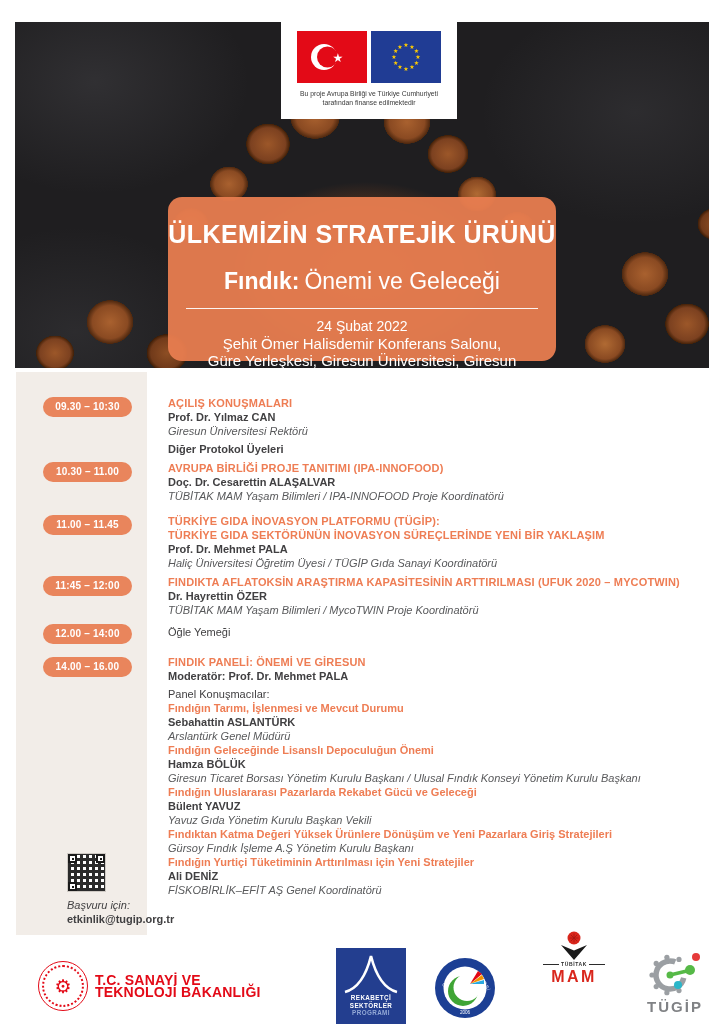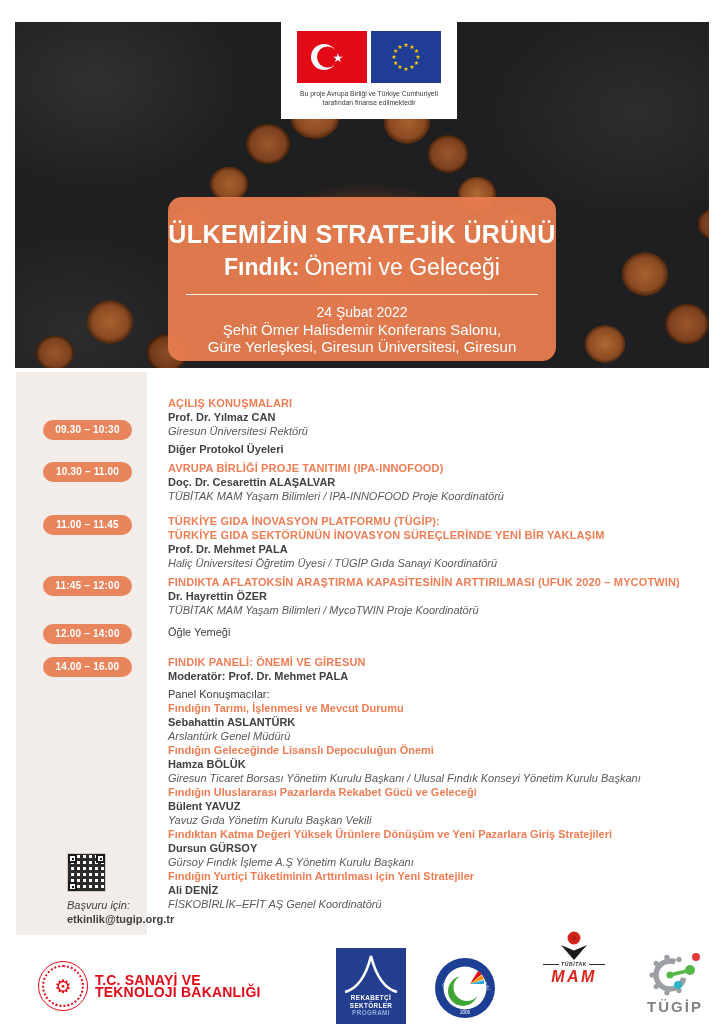--- a/index.html
+++ b/index.html
@@ -33,21 +33,21 @@
 
   
   .flag-card{position:absolute;left:281px;top:20px;width:176px;height:99px;background:#fff;z-index:3;text-align:center;}
   .flags{display:flex;justify-content:center;gap:4px;margin-top:11px;}
   .flag-caption{font-size:6.8px;line-height:9px;color:#3a3a3a;margin-top:6px;}
 
   
   .hero-box{position:absolute;left:168px;top:197px;width:388px;height:164px;border-radius:14px;
     background:rgba(232,125,80,0.95);z-index:2;color:#fff;text-align:center;}
   .hero-title1{font-size:25px;font-weight:bold;letter-spacing:.4px;margin-top:23px;}
-  .hero-title2{font-size:23px;margin-top:5px;}
+  .hero-title2{font-size:23px;margin-top:19px;}
   .hero-title2 .b{font-weight:bold;}
   .hero-title2 .r{margin-left:5px;}
   .hero-divider{width:352px;height:1px;background:rgba(255,255,255,.92);margin:13px auto 9px auto;}
   .hero-date{font-size:14px;line-height:17px;}
   .hero-venue{font-size:15px;line-height:17px;}
 
   
   .beige-col{position:absolute;left:16px;top:372px;width:131px;height:563px;background:#F2EDE8;}
   .pill{position:absolute;left:43px;width:89px;height:20px;border-radius:10px;background:#E9855C;
     color:#fff;font-size:10px;font-weight:bold;text-align:center;line-height:20px;letter-spacing:.2px;z-index:2;}
@@ -78,21 +78,21 @@
   .emb-in{position:absolute;inset:3px;border:2px dotted #E30A17;border-radius:50%;
     display:flex;align-items:center;justify-content:center;font-size:19px;color:#E30A17;}
   .ministry-text{margin-left:7px;color:#E30A17;font-weight:bold;font-size:14px;line-height:12px;letter-spacing:.2px;}
 
   .rsp{position:absolute;left:336px;top:948px;width:70px;height:76px;background:#233E8F;text-align:center;}
   .rsp svg{display:block;margin:4px auto 0 auto;}
   .rsp-l{font-size:6.3px;font-weight:bold;color:#fff;line-height:7.5px;letter-spacing:.4px;}
   .rsp-l.dim{color:#93A9D6;}
 
   .giresun{position:absolute;left:434px;top:957px;}
-  .mam{position:absolute;left:543px;top:930px;width:62px;text-align:center;font-style:italic;}
+  .mam{position:absolute;left:543px;top:930px;width:62px;text-align:center;}
   .mam-tub{display:flex;align-items:center;gap:2px;margin-top:1px;}
   .mam-tub .ln{flex:1;height:1px;background:#2b2b2b;}
   .mam-tub .t{font-size:5px;font-weight:bold;color:#2b2b2b;letter-spacing:.6px;}
   .mam-word{font-size:16px;font-weight:bold;color:#D9261C;letter-spacing:2.5px;margin-top:1px;}
 
   .tugip{position:absolute;left:636px;top:950px;width:78px;text-align:center;}
   .tugip-word{font-size:15px;font-weight:bold;color:#808285;letter-spacing:2px;margin-top:0px;}
 </style>
 </head>
 <body>
@@ -139,21 +139,21 @@
       <span class="b">Fındık:</span><span class="r">Önemi ve Geleceği</span>
     </div>
     <div class="hero-divider"></div>
     <div class="hero-date">24 Şubat 2022</div>
     <div class="hero-venue">Şehit Ömer Halisdemir Konferans Salonu,</div>
     <div class="hero-venue">Güre Yerleşkesi, Giresun Üniversitesi, Giresun</div>
   </div>
 
   <div class="beige-col"></div>
 
-  <div class="pill" style="top:420px">09.30 – 10:30</div>
+  <div class="pill" style="top:397px">09.30 – 10:30</div>
   <div class="pill" style="top:462px">10.30 – 11.00</div>
   <div class="pill" style="top:515px">11.00 – 11.45</div>
   <div class="pill" style="top:576px">11:45 – 12:00</div>
   <div class="pill" style="top:624px">12.00 – 14:00</div>
   <div class="pill" style="top:657px">14.00 – 16.00</div>
 
   <div class="sess" style="top:396px">
     <div class="sess-title">AÇILIŞ KONUŞMALARI</div>
     <div class="name">Prof. Dr. Yılmaz CAN</div>
     <div class="role">Giresun Üniversitesi Rektörü</div>
@@ -198,21 +198,20 @@
       <div class="name">Hamza BÖLÜK</div>
       <div class="role">Giresun Ticaret Borsası Yönetim Kurulu Başkanı / Ulusal Fındık Konseyi Yönetim Kurulu Başkanı</div>
     </div>
     <div class="talk">
       <div class="talk-topic">Fındığın Uluslararası Pazarlarda Rekabet Gücü ve Geleceği</div>
       <div class="name">Bülent YAVUZ</div>
       <div class="role">Yavuz Gıda Yönetim Kurulu Başkan Vekili</div>
     </div>
     <div class="talk">
       <div class="talk-topic">Fındıktan Katma Değeri Yüksek Ürünlere Dönüşüm ve Yeni Pazarlara Giriş Stratejileri</div>
-      <div class="name">Dursun GÜRSOY</div>
       <div class="role">Gürsoy Fındık İşleme A.Ş Yönetim Kurulu Başkanı</div>
     </div>
     <div class="talk">
       <div class="talk-topic">Fındığın Yurtiçi Tüketiminin Arttırılması için Yeni Stratejiler</div>
       <div class="name">Ali DENİZ</div>
       <div class="role">FİSKOBİRLİK–EFİT AŞ Genel Koordinatörü</div>
     </div>
   </div>
 
   <div class="qr-wrap">

